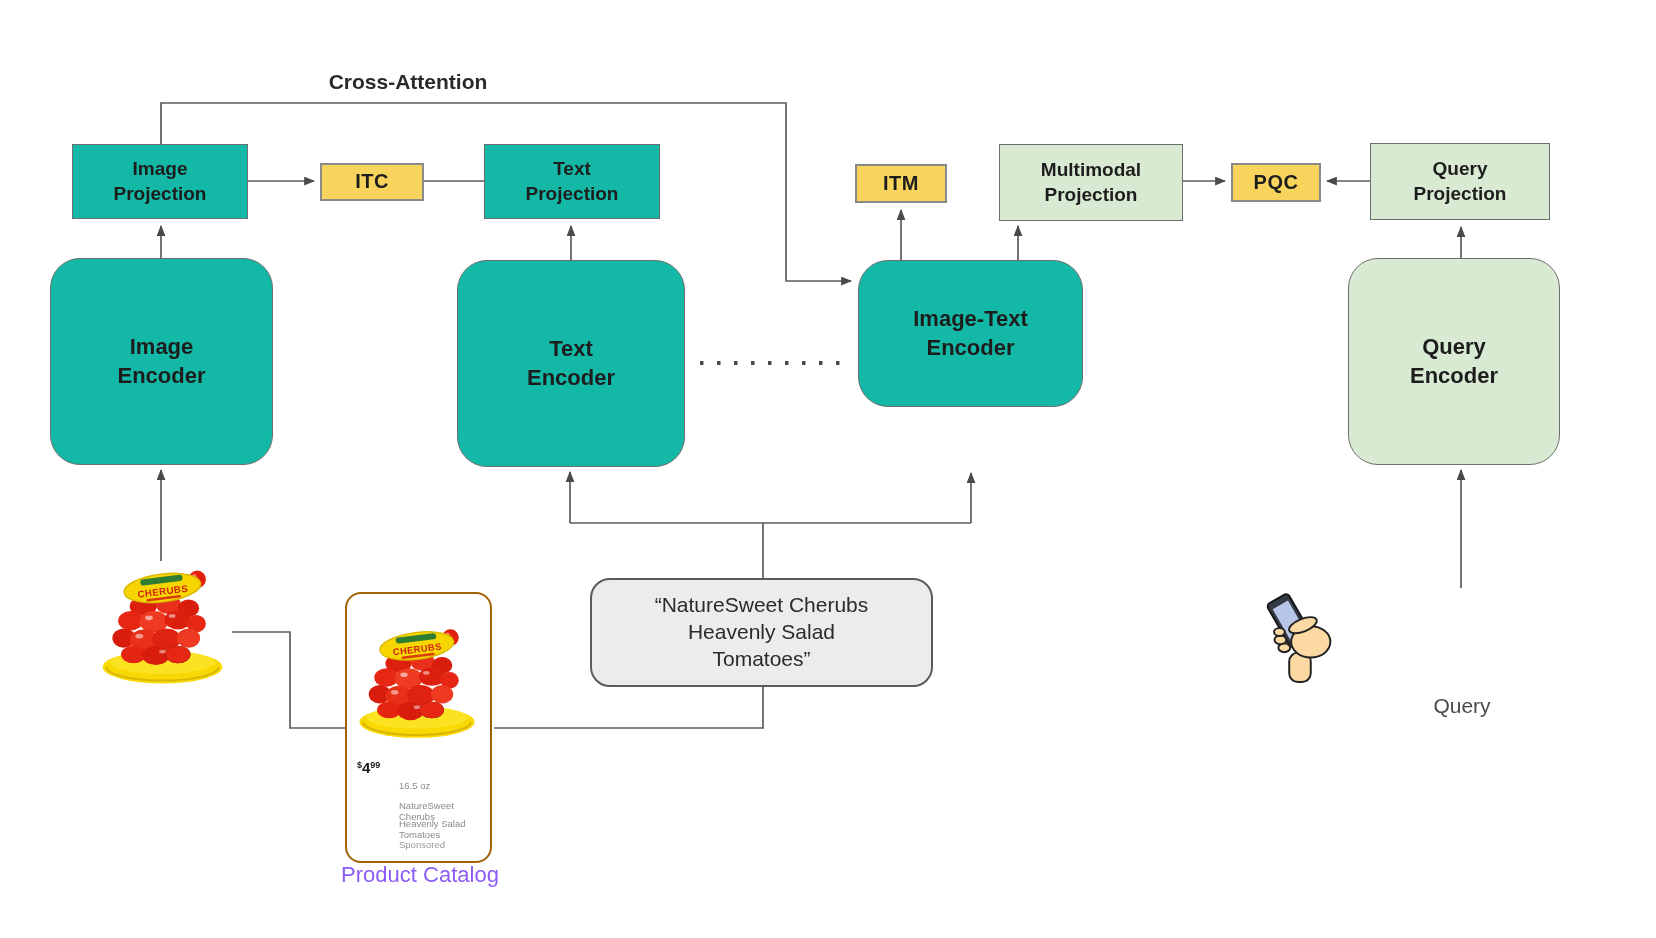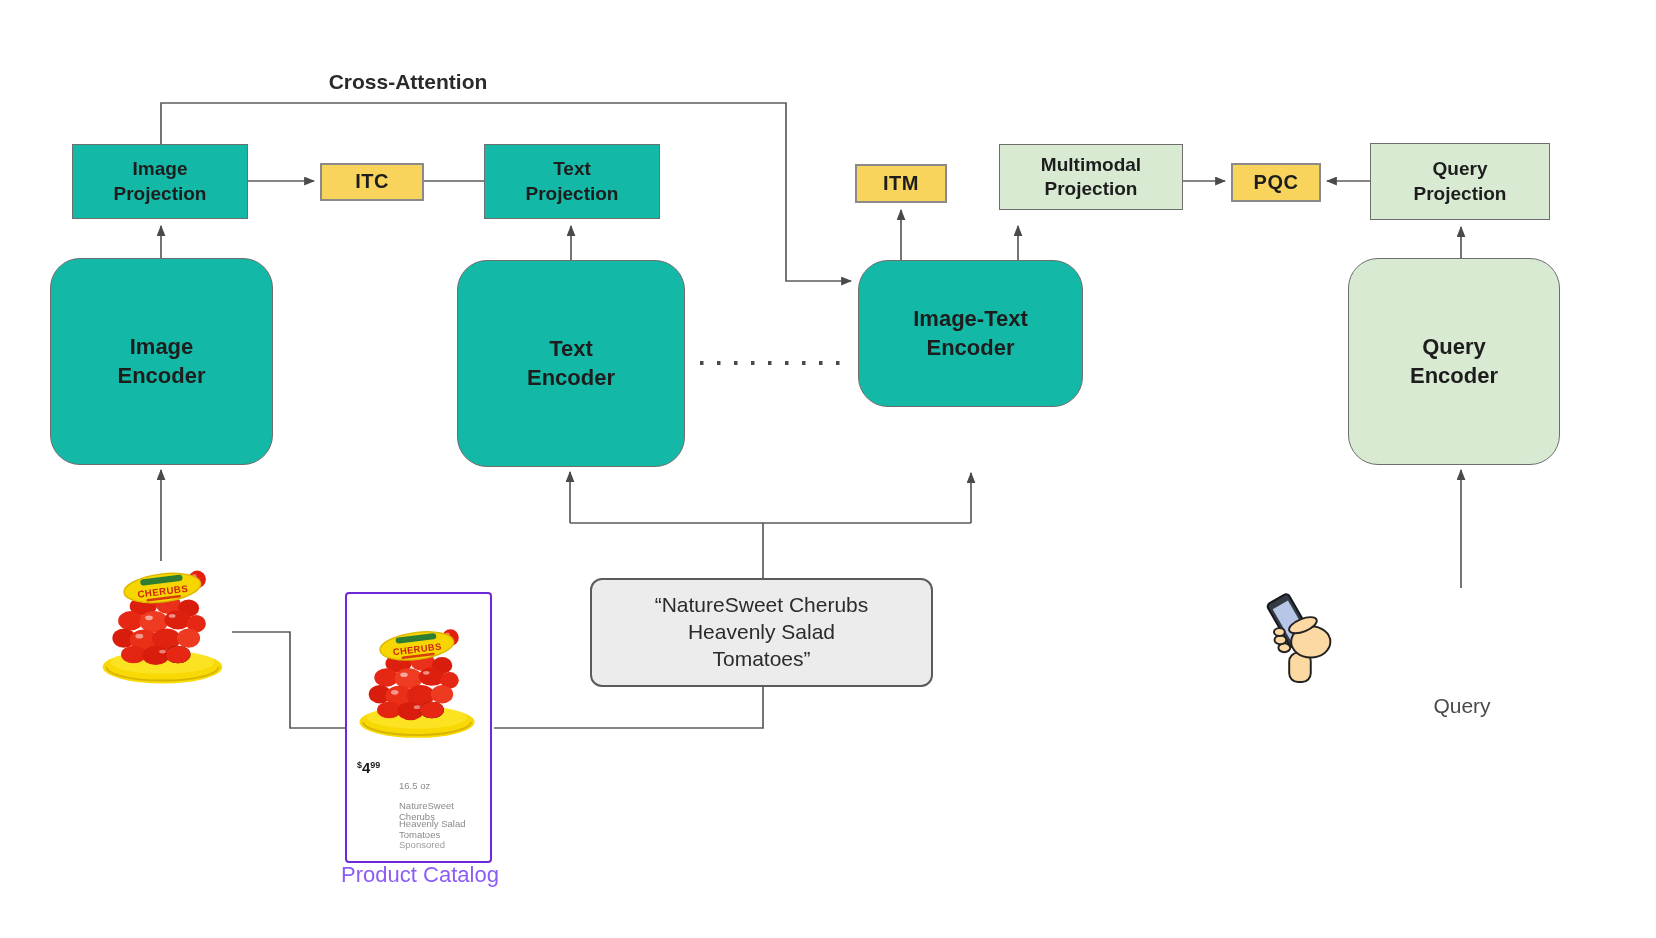--- a/index.html
+++ b/index.html
@@ -12,30 +12,30 @@
     position:absolute;display:flex;align-items:center;justify-content:center;
     text-align:center;white-space:pre-line;box-sizing:border-box;
     font-size:19px;font-weight:600;line-height:1.28;color:#1d1d1d;
   }
   .blue{background:#14b8a6;border:1.6px solid #6e6e6e;}
   .green{background:#d9ead3;border:1.6px solid #6e6e6e;}
   .yellow{background:#f8d45c;border:2px solid #8a8a8a;font-size:20px;font-weight:700;letter-spacing:.5px;}
   .graybox{background:#ececec;border:2px solid #5b5b5b;color:#2b2b2b;font-weight:500;}
   .encoder{font-size:22px;border-radius:30px;}
   .pill{border-radius:36px;font-size:21px;}
-  .quotebox{border-radius:12px;font-size:21px;}
+  .quotebox{border-radius:20px;font-size:21px;}
   .caption{
     position:absolute;text-align:center;font-size:21px;color:#4a4a4a;font-weight:400;
   }
   .title-label{
     position:absolute;text-align:center;font-size:21px;font-weight:600;color:#2a2a2a;
   }
   .card{
     position:absolute;left:345px;top:592px;width:147px;height:271px;box-sizing:border-box;
-    background:#ffffff;border:2px solid #6d28d9;border-radius:4px;overflow:hidden;
+    background:#ffffff;border:2px solid #a16207;border-radius:16px;overflow:hidden;
   }
   .card .photo{position:absolute;left:5px;top:22px;width:130px;height:136px;}
   .card .price{position:absolute;left:10px;top:165px;font-weight:700;color:#1a1a1a;font-size:15px;}
   .card .price .cur{font-size:9px;vertical-align:top;position:relative;top:1px;}
   .card .price .cents{font-size:9px;vertical-align:top;position:relative;top:1px;}
   .card .sub{position:absolute;left:10px;color:#8a8a8a;font-size:9.5px;font-weight:400;margin-left:42px;}
   .card .oz{top:186px;}
   .card .n1{top:206px;}
   .card .n2{top:224px;}
   .card .sp{top:245px;color:#9a9a9a;}
@@ -75,21 +75,21 @@
   </svg>
 
   <div class="title-label" style="left:283px;top:70px;width:250px;">Cross-Attention</div>
 
   <div class="node blue" style="left:72px;top:144px;width:176px;height:75px;">Image
 Projection</div>
   <div class="node yellow" style="left:320px;top:163px;width:104px;height:38px;">ITC</div>
   <div class="node blue" style="left:484px;top:144px;width:176px;height:75px;">Text
 Projection</div>
   <div class="node yellow" style="left:855px;top:164px;width:92px;height:39px;">ITM</div>
-  <div class="node green" style="left:999px;top:144px;width:184px;height:66px;">Multimodal
+  <div class="node green" style="left:999px;top:144px;width:184px;height:77px;">Multimodal
 Projection</div>
   <div class="node yellow" style="left:1231px;top:163px;width:90px;height:39px;">PQC</div>
   <div class="node green" style="left:1370px;top:143px;width:180px;height:77px;">Query
 Projection</div>
 
   <div class="node blue encoder" style="left:50px;top:258px;width:223px;height:207px;">Image
 Encoder</div>
   <div class="node blue encoder" style="left:457px;top:260px;width:228px;height:207px;">Text
 Encoder</div>
   <div class="node blue encoder" style="left:858px;top:260px;width:225px;height:147px;">Image-Text

